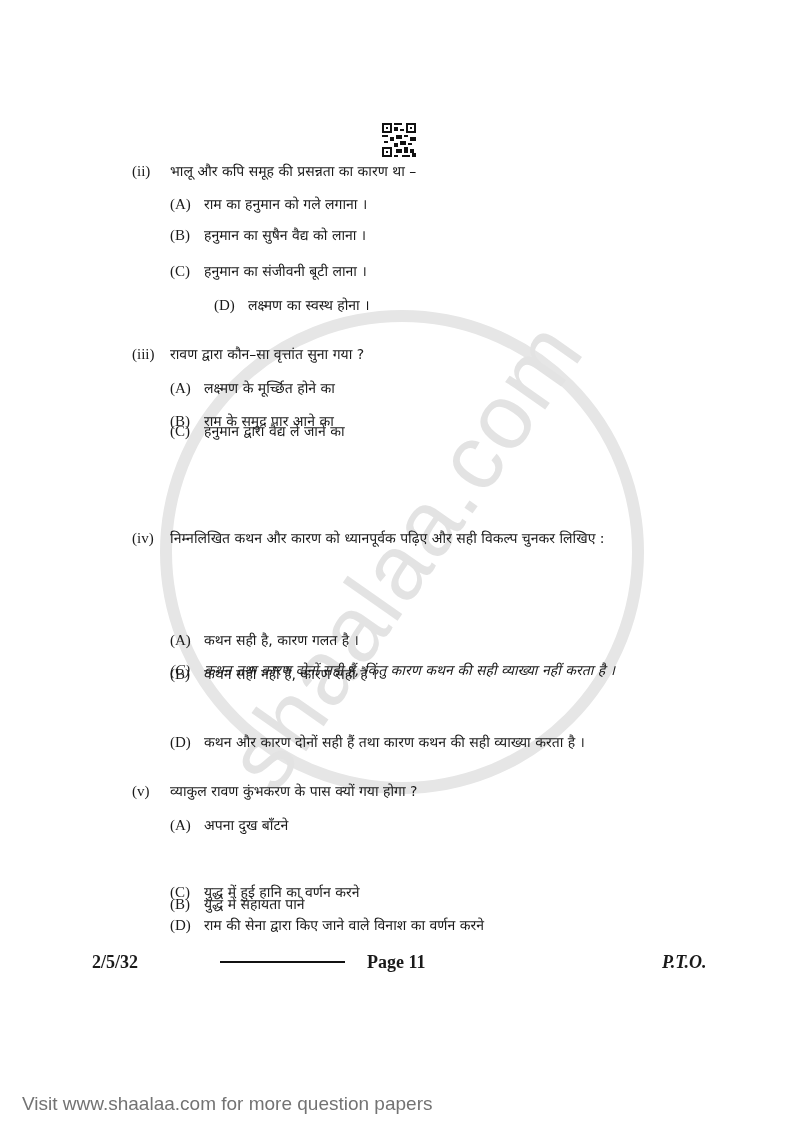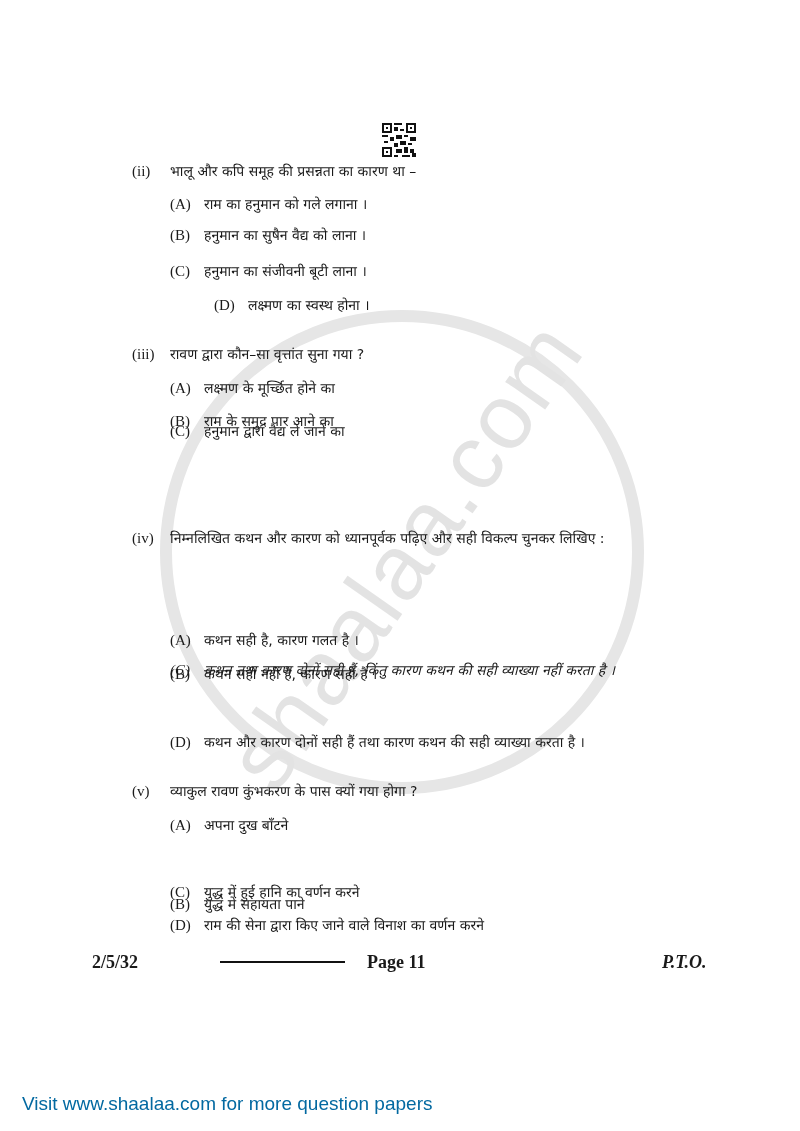--- a/index.html
+++ b/index.html
@@ -16,21 +16,21 @@
   .q .num { position:absolute; left:0; width:40px; }
   .q .stem { position:absolute; left:38px; white-space:nowrap; font-family:"DejaVu Sans", sans-serif; font-size:14px; }
   .opt { position:absolute; left:170px; font-size:15px; line-height:20px; white-space:nowrap; }
   .opt .letter { display:inline-block; width:34px; }
   .opt .txt { font-family:"DejaVu Sans", sans-serif; font-size:14px; }
   .stmt { position:absolute; left:170px; font-family:"DejaVu Sans", sans-serif; font-size:14px; line-height:20px; white-space:nowrap; }
   .stmt b { font-weight:bold; }
   .footer { position:absolute; top:952px; font-size:18px; font-weight:bold; }
   .footer-rule { position:absolute; left:220px; top:961px; width:125px; height:2px; background:#111; }
   .visit { position:absolute; left:22px; top:1093px; font-family:"Liberation Sans", "DejaVu Sans", sans-serif;
-           font-size:19px; color:#0369a1; }
+           font-size:19px; color:#737373; }
 </style>
 </head>
 <body>
 
 <div class="page">
 
   <svg class="qr" viewBox="0 0 17 17">
     <rect x="0" y="0" width="17" height="17" fill="#fff"></rect>
     <rect x="0" y="0" width="5" height="5" fill="#111"></rect>
       <rect x="1" y="1" width="3" height="3" fill="#fff"></rect>

